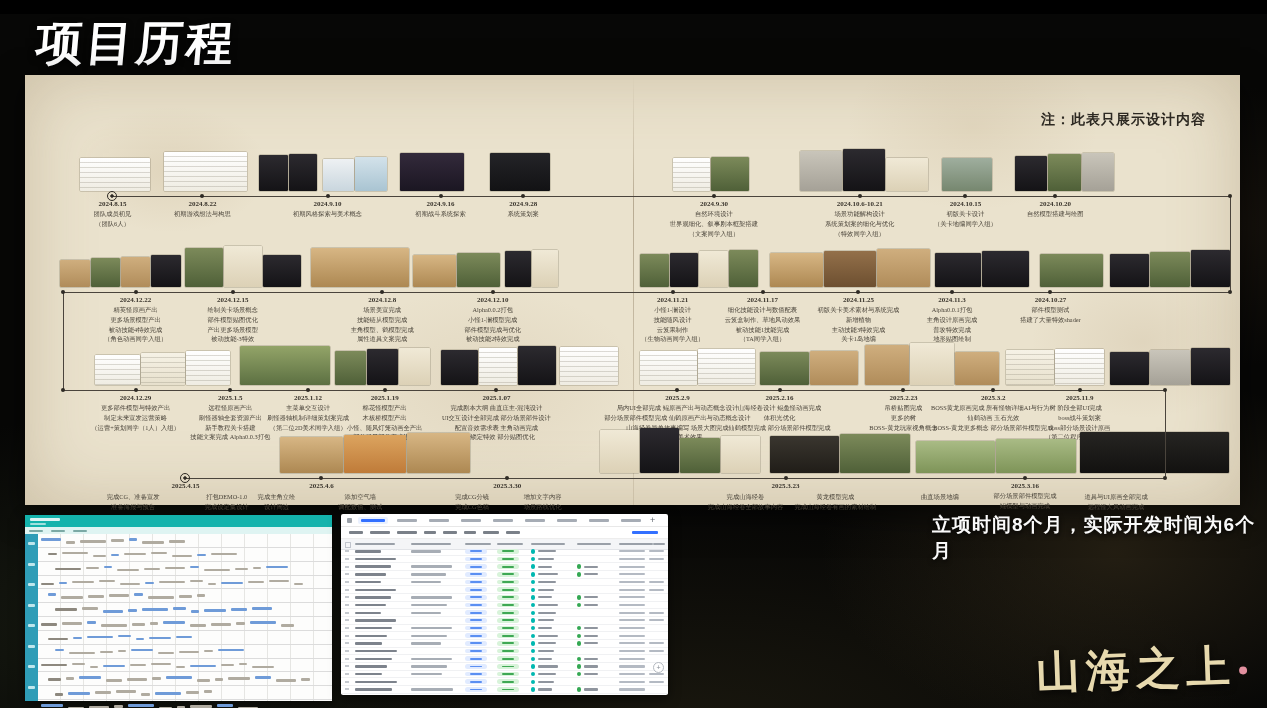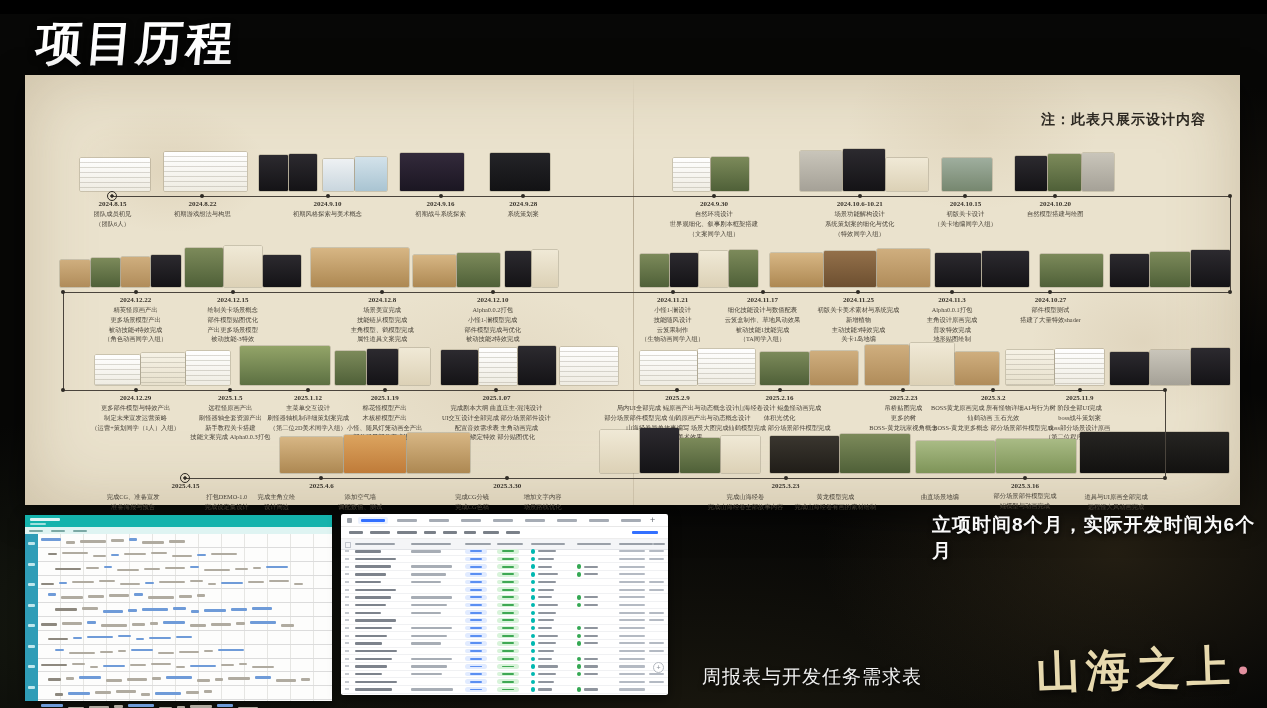--- a/index.html
+++ b/index.html
@@ -1003,19 +1003,18 @@
         <div style="position: relative; height: 6.68182px; border-bottom: 0.5px solid rgb(240, 241, 243);">
           <span class="pill" style="left: 124px; top: 1.04091px; width: 30px; height: 4.6px; background: rgb(251, 220, 220);"></span>
           <span class="pill" style="left: 156px; top: 1.04091px; width: 22px; height: 4.6px; background: rgb(216, 243, 218);"></span>
           <span class="avatar" style="left: 190px; top: 1.14091px; width: 4.4px; height: 4.4px; background: rgb(0, 184, 176);"></span>
           <span class="avatar" style="left: 236px; top: 1.14091px; width: 4.4px; height: 4.4px; background: rgb(52, 168, 83);"></span>
         </div>
       </div>
       <span style="position: absolute; right: 4px; top: 148px; width: 9px; height: 9px; border-radius: 50%; border: 1px solid rgb(180, 185, 192); background: rgb(255, 255, 255); color: rgb(134, 140, 148); font-size: 7px; line-height: 9px; text-align: center;">+</span>
     </figure>
 
-  <div class="caption-tables">周报表与开发任务需求表</div>
   <div class="caption-duration">立项时间8个月，实际开发时间为6个月</div>
 
   <div class="logo" style="color: rgb(231, 217, 174);">
     <span>山海之上</span><i class="seal" style="background: rgb(226, 144, 159);"></i>
   </div>
 </div>
 
 </body></html>

